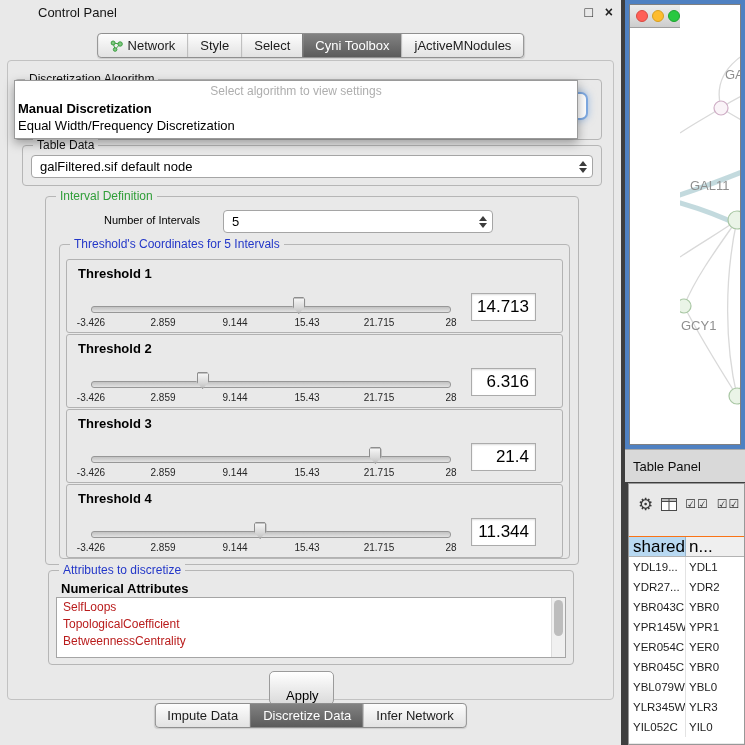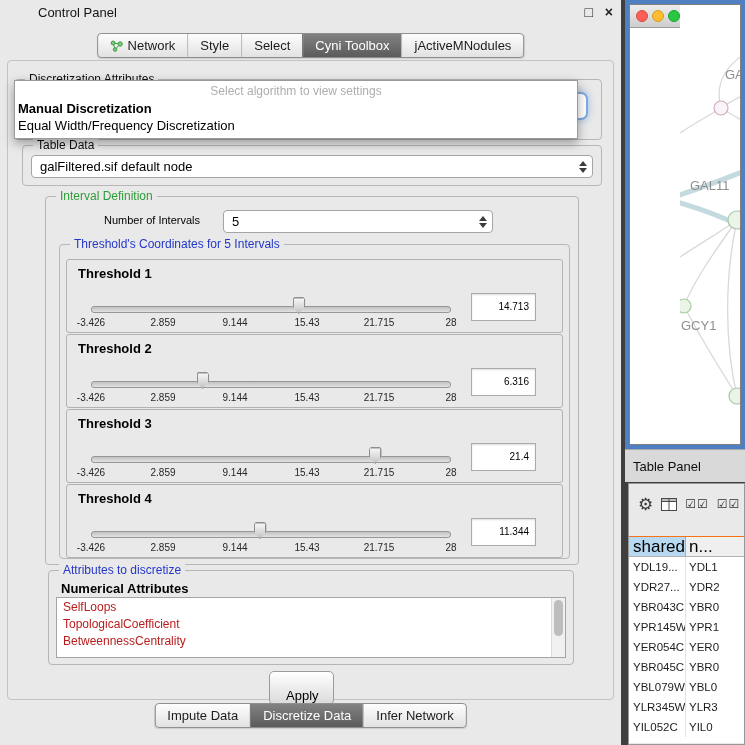--- a/index.html
+++ b/index.html
@@ -57,21 +57,21 @@
   .slider{position:absolute;left:24px;top:36px;width:360px;height:22px;}
   .track{position:absolute;left:0;right:0;top:10px;height:5px;border:1px solid #979797;border-radius:3px;
     background:linear-gradient(#c2c2c2,#e2e2e2);}
   .thumb{position:absolute;top:1px;width:13px;height:17px;transform:translateX(-50%);
     background:linear-gradient(#fbfbfb 0%,#d9d9d9 60%,#bdbdbd 100%);
     clip-path:polygon(15% 0,85% 0,100% 15%,100% 55%,50% 100%,0 55%,0 15%);
     box-shadow:inset 0 0 0 1.5px #8e8e8e;}
   .ticks{position:absolute;left:24px;top:57px;width:360px;height:12px;}
   .tick{position:absolute;transform:translateX(-50%);font-size:10px;color:#262626;white-space:nowrap;}
   .val{position:absolute;left:404px;top:33px;width:57px;height:26px;background:#fff;border:1px solid #ababab;
-    font-size:10px;text-align:right;line-height:26px;padding-right:6px;color:#000;box-shadow:inset 0 1px 2px rgba(0,0,0,.14);}
+    font-size:17px;text-align:right;line-height:26px;padding-right:6px;color:#000;box-shadow:inset 0 1px 2px rgba(0,0,0,.14);}
 
   .attr-group{left:48px;top:570px;width:524px;height:93px;}
   .attr-label{position:absolute;left:12px;top:10px;font-size:13px;font-weight:bold;color:#000;}
   .listbox{position:absolute;left:7px;top:26px;width:508px;height:59px;background:#fff;border:1px solid #a5a5a5;overflow:hidden;}
   .list-items{position:absolute;left:0;top:1px;right:14px;bottom:0;font-size:12px;color:#b91c1c;}
   .list-item{padding:1px 6px;height:15px;line-height:15px;white-space:nowrap;}
   .scrollbar{position:absolute;right:0;top:0;bottom:0;width:13px;background:#f0f0f0;border-left:1px solid #dcdcdc;}
   .sb-thumb{position:absolute;left:2px;right:2px;top:2px;height:36px;background:#bdbdbd;border-radius:5px;}
 
   .apply{position:absolute;left:269px;top:671px;width:65px;height:22px;border:1px solid #9b9b9b;border-radius:5px;
@@ -143,21 +143,21 @@
           <span>Cyni Toolbox</span>
         </div>
       <div class="seg">
           <span>jActiveMNodules</span>
         </div>
     </div>
 
     <div class="main-panel"></div>
 
     <div class="group algo-group">
-      <span class="gtitle">Discretization Attributes</span>
+      <span class="gtitle">Discretization Algorithm</span>
     </div>
     <div class="algo-combo-focus"></div>
     <div class="algo-popup">
       <div class="hint">Select algorithm to view settings</div>
       <div class="opt bold">Manual Discretization</div>
       <div class="opt">Equal Width/Frequency Discretization</div>
     </div>
 
     <div class="group table-data-group">
       <span class="gtitle">Table Data</span>

